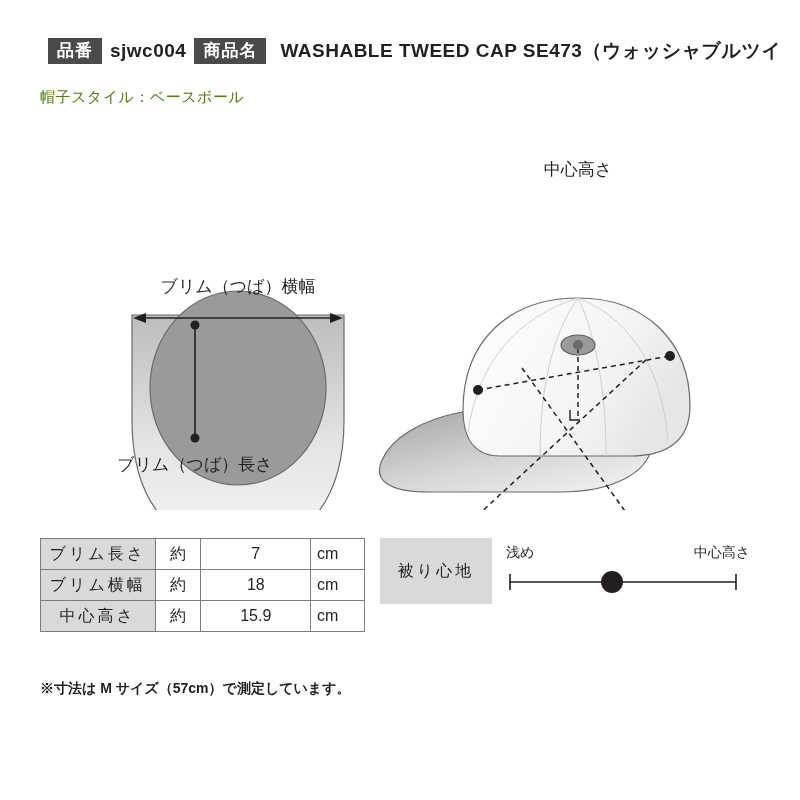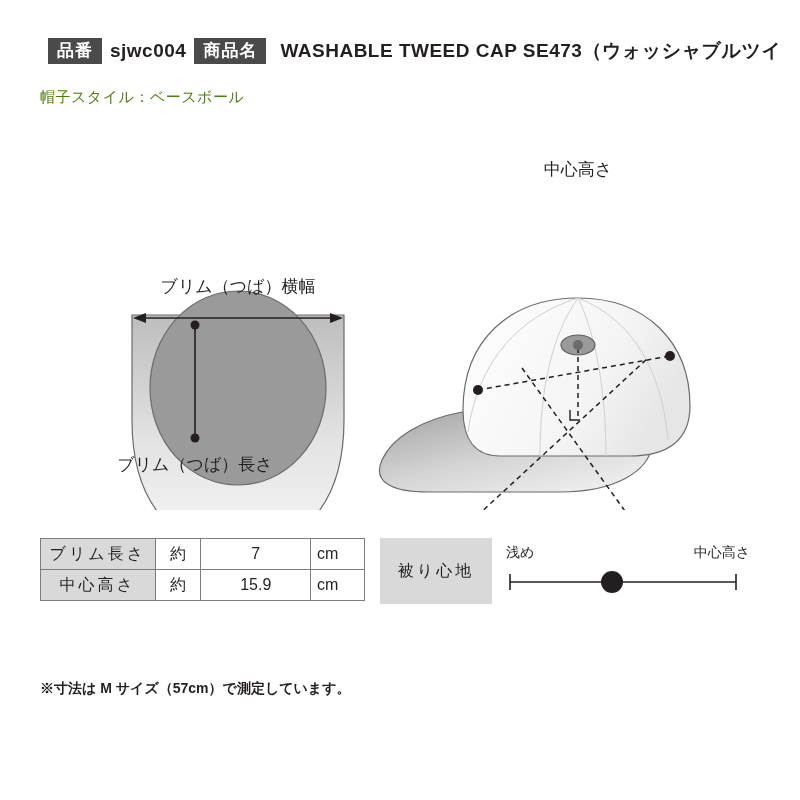--- a/index.html
+++ b/index.html
@@ -243,20 +243,26 @@
 
   <table class="spec-table">
     <tbody>
       <tr>
         <td class="label">ブリム長さ</td>
         <td class="approx">約</td>
         <td class="val">7</td>
         <td class="unit">cm</td>
       </tr>
       <tr>
+        <td class="label">ブリム横幅</td>
+        <td class="approx">約</td>
+        <td class="val">18</td>
+        <td class="unit">cm</td>
+      </tr>
+      <tr>
         <td class="label">中心高さ</td>
         <td class="approx">約</td>
         <td class="val">15.9</td>
         <td class="unit">cm</td>
       </tr>
     </tbody>
   </table>
 
   <div class="note">※寸法は M サイズ（57cm）で測定しています。</div>
 

